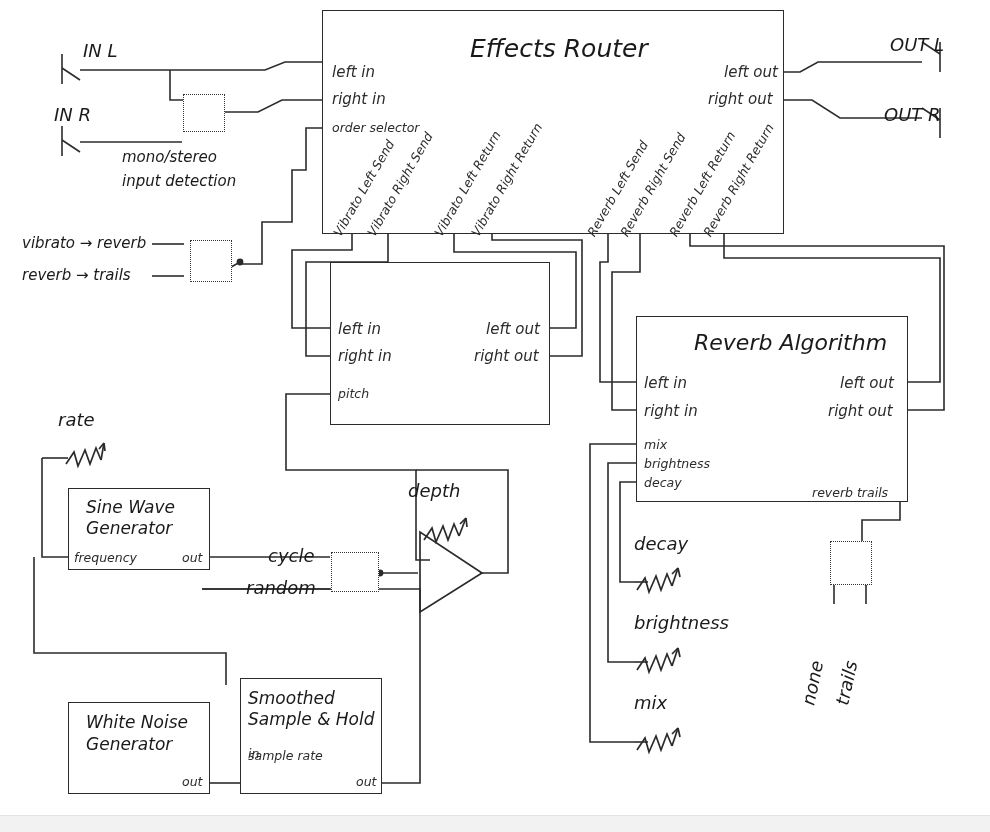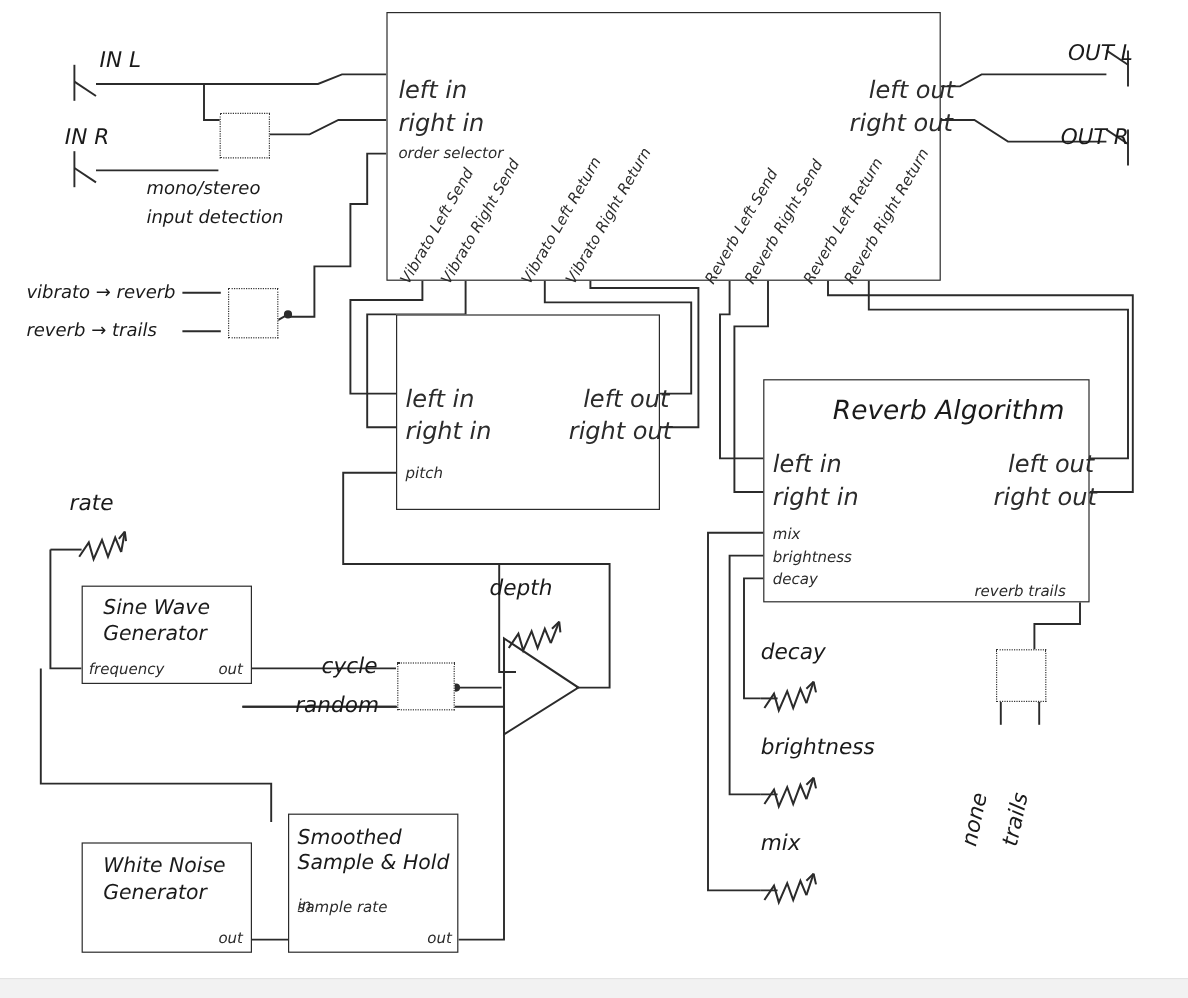--- a/index.html
+++ b/index.html
@@ -41,21 +41,21 @@
   }
   .label {
     position: absolute;
     font-style: italic;
     color: #1a1a1a;
     white-space: nowrap;
   }
   .big-title { font-size: 25px; }
   .mid-title { font-size: 22px; }
   .small-title { font-size: 17px; }
-  .port-lg { font-size: 20px; }
+  .port-lg { font-size: 15px; }
   .port-sm { font-size: 12.5px; }
   .lab-lg { font-size: 18px; }
   .lab-md { font-size: 18px; }
   .lab-sm { font-size: 15px; }
   .rot-neg60 {
     transform: rotate(-60deg);
     transform-origin: left bottom;
   }
   .rot-vert {
     transform: rotate(-78deg);
@@ -218,20 +218,21 @@
       <circle cx="862" cy="545" r="2.6" fill="#2b2b2b"></circle>
       <circle cx="834" cy="580" r="2.6" fill="#2b2b2b"></circle>
       <circle cx="866" cy="582" r="2.6" fill="#2b2b2b"></circle>
       <path d="M840,578 L840,570 M840,578 L848,578"></path>
       <path d="M834,580 L834,604"></path>
       <path d="M866,582 L866,604"></path>
     </g>
   </svg>
 
   <div class="box" style="left:322px; top:10px; width:462px; height:224px;"></div>
+  <div class="box-title big-title" style="left:470px; top:34px;">Effects Router</div>
   <div class="port port-lg" style="left:332px; top:63px;">left in</div>
   <div class="port port-lg" style="left:332px; top:90px;">right in</div>
   <div class="port port-sm" style="left:332px; top:120px;">order selector</div>
   <div class="port port-lg" style="left:724px; top:63px;">left out</div>
   <div class="port port-lg" style="left:708px; top:90px;">right out</div>
 
   <div class="port port-sm rot-neg60" style="left:343px; top:224px;">Vibrato Left Send</div>
   <div class="port port-sm rot-neg60" style="left:377px; top:224px;">Vibrato Right Send</div>
   <div class="port port-sm rot-neg60" style="left:444px; top:224px;">Vibrato Left Return</div>
   <div class="port port-sm rot-neg60" style="left:481px; top:224px;">Vibrato Right Return</div>

